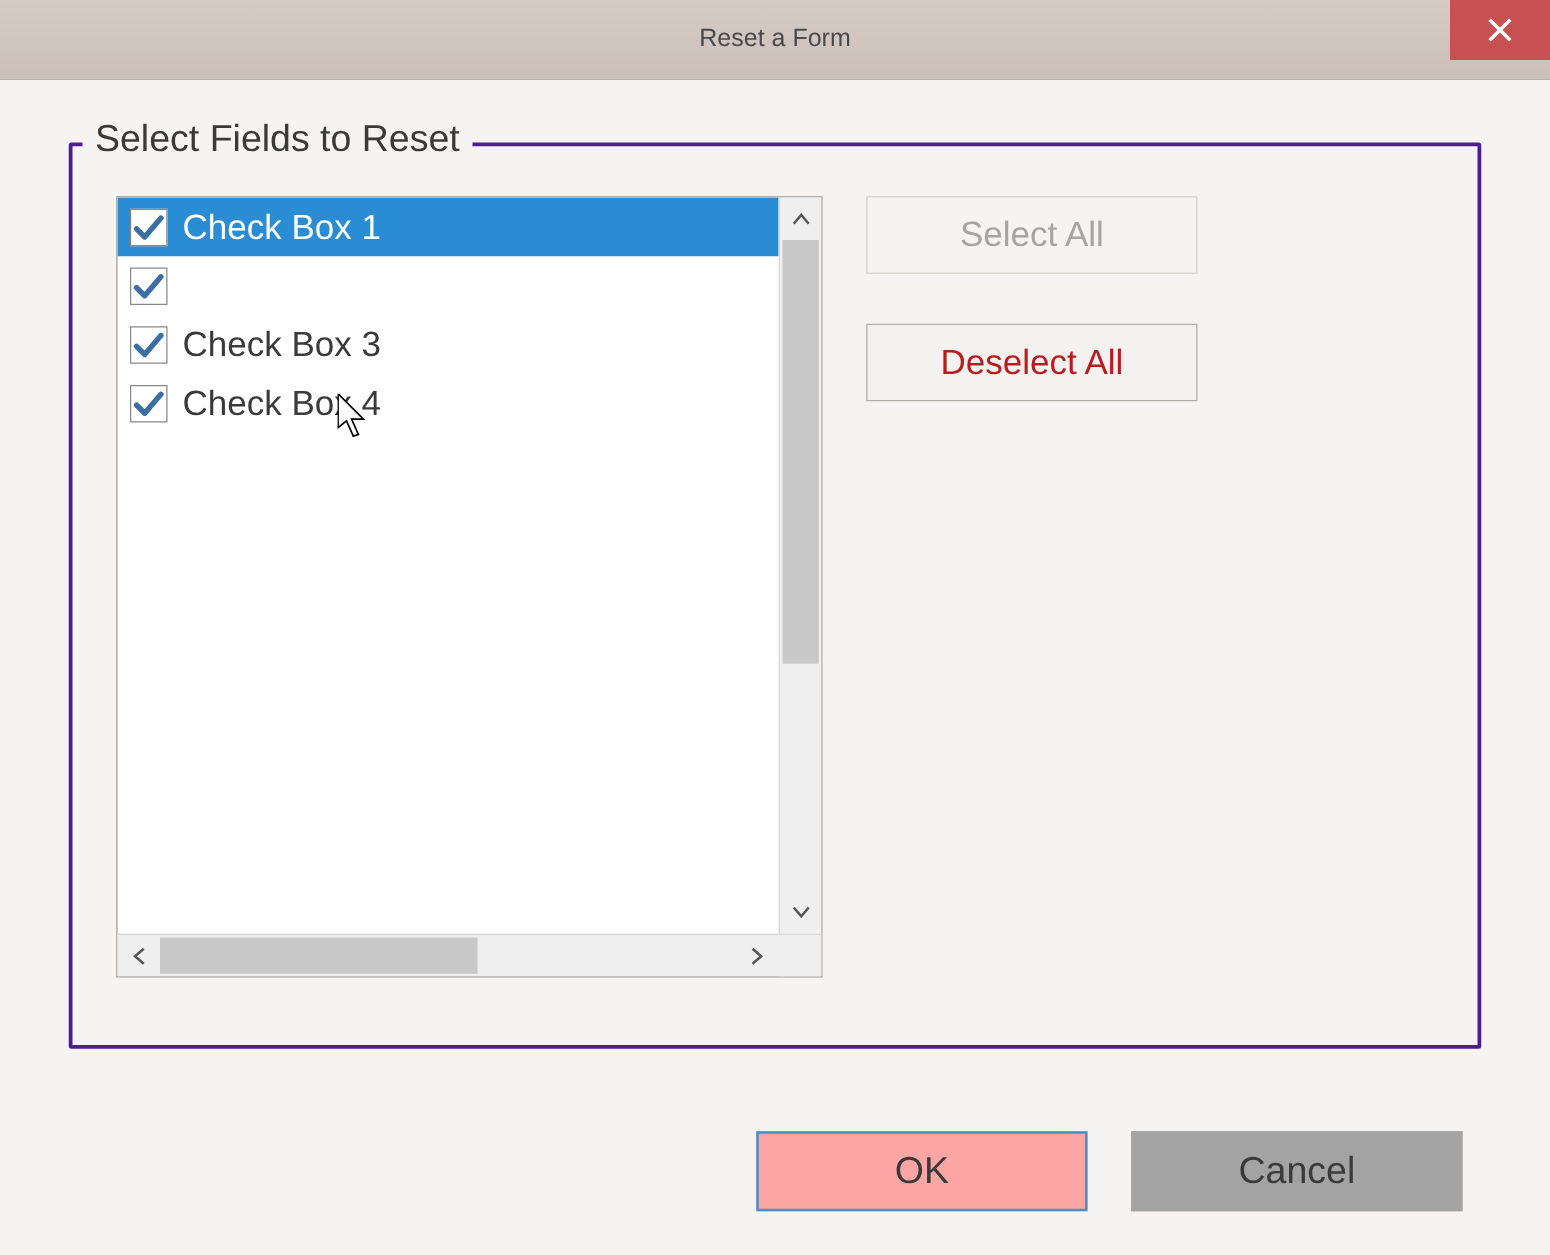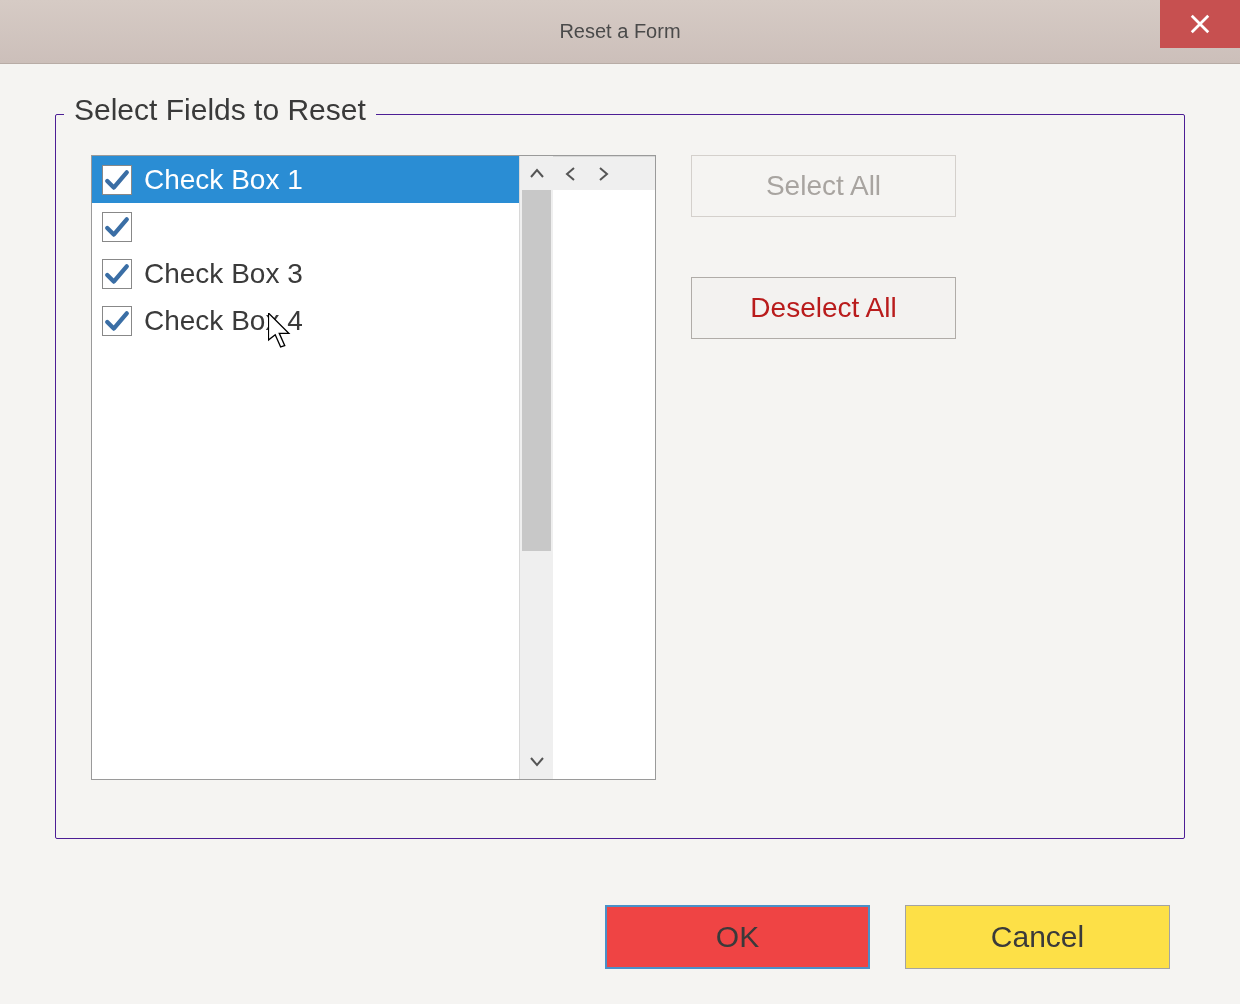--- a/index.html
+++ b/index.html
@@ -44,21 +44,21 @@
       width: 22px;
       height: 22px;
     }
     .dialog-body {
       background: #f5f4f2;
       height: calc(100% - 64px);
       padding: 50px 55px 30px 55px;
       position: relative;
     }
     .fieldset {
-      border: 1px solid #4c1d95;
+      border: 3px solid #4c1d95;
       border-radius: 2px;
       padding: 40px 35px 35px 35px;
       position: relative;
       height: 725px;
     }
     .fieldset-legend {
       position: absolute;
       top: -22px;
       left: 8px;
       background: #f5f4f2;
@@ -71,21 +71,21 @@
       display: flex;
       gap: 35px;
       height: 100%;
     }
     .list-container {
       width: 565px;
       height: 625px;
       border: 1px solid #9a9a9a;
       background: #ffffff;
       display: flex;
-      flex-direction: row;
+      flex-direction: column;
     }
     .list-inner-wrap {
       flex: 1;
       display: flex;
       min-height: 0;
     }
     .list-items {
       flex: 1;
       overflow: hidden;
     }
@@ -173,21 +173,21 @@
       width: 55%;
       background: #c8c8c8;
     }
     .corner {
       width: 34px;
       background: #efefef;
     }
     .side-buttons {
       display: flex;
       flex-direction: column;
-      gap: 60px;
+      gap: 40px;
       padding-top: 0;
     }
     .btn {
       width: 265px;
       height: 62px;
       font-size: 28px;
       color: #b91c1c;
       background: #f3f2f0;
       border: 1px solid #b0aca8;
       cursor: pointer;
@@ -207,31 +207,31 @@
       bottom: 35px;
       right: 70px;
       display: flex;
       gap: 35px;
     }
     .footer-btn {
       width: 265px;
       height: 64px;
       font-size: 30px;
       color: #3a3a3a;
-      background: #fde047;
-      border: 1px solid #a3a3a3;
+      background: #a3a3a3;
+      border: 4px solid #a3a3a3;
       cursor: pointer;
       display: flex;
       align-items: center;
       justify-content: center;
       font-family: inherit;
     }
     .footer-btn.primary {
       border: 2px solid #4a90c8;
-      background: #ef4444;
+      background: #fca5a5;
     }
     .cursor-arrow {
       position: absolute;
       left: 212px;
       top: 198px;
       pointer-events: none;
       z-index: 100;
     }
   </style>
 </head>

